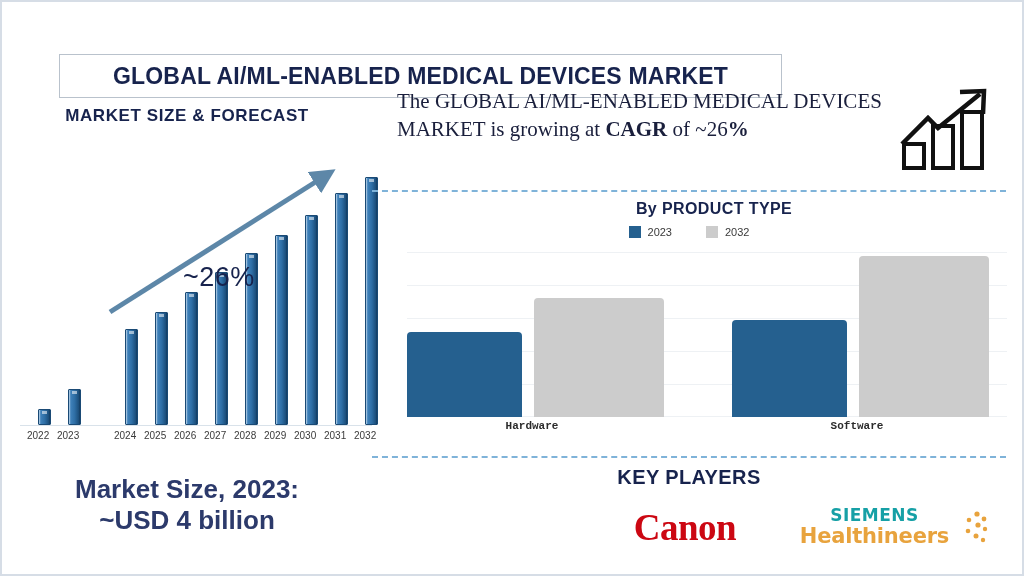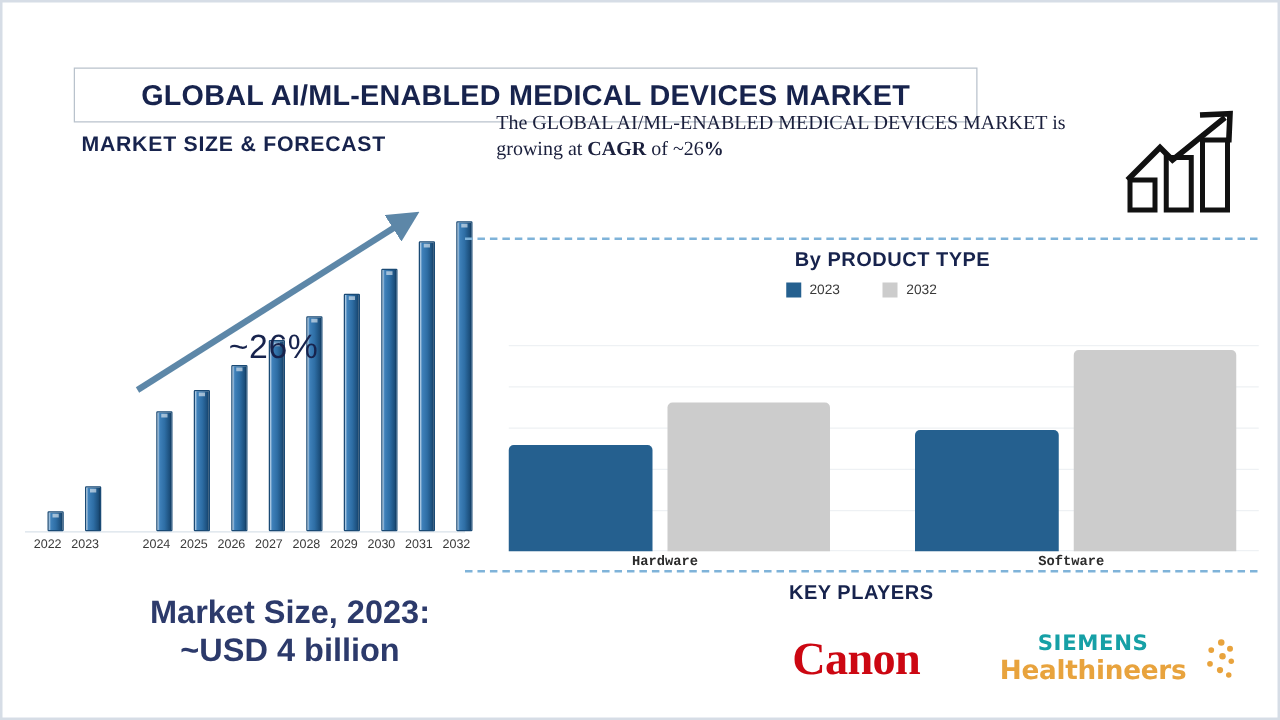--- a/index.html
+++ b/index.html
@@ -132,38 +132,37 @@
   .market-size {
     position: absolute;
     left: 0;
     top: 400px;
     width: 370px;
     text-align: center;
     font-size: 26px;
     font-weight: bold;
     color: #2c3a6b;
     line-height: 1.18;
-    padding-left: 45px;
   }
 
   
   .right-panel {
     position: absolute;
     left: 370px;
     top: 72px;
     width: 654px;
     height: 504px;
   }
   .headline {
     position: absolute;
     left: 25px;
     top: 14px;
     width: 500px;
     font-family: "Liberation Serif", serif;
-    font-size: 16px;
+    font-size: 21px;
     line-height: 1.32;
     color: #1a1f3c;
   }
   .headline b { font-weight: bold; }
 
   .growth-icon {
     position: absolute;
     left: 522px;
     top: 12px;
     width: 110px;
@@ -215,21 +214,20 @@
     color: #3a3a3a;
     font-family: "Liberation Sans", sans-serif;
   }
 
   .pt-chart {
     position: absolute;
     left: 35px;
     top: 178px;
     width: 600px;
     height: 165px;
-    margin-top: 24px;
   }
   .gridline {
     position: absolute;
     left: 0;
     width: 600px;
     height: 1px;
     background: #eef1f4;
   }
   .pt-bar {
     position: absolute;
@@ -246,21 +244,21 @@
     text-align: center;
   }
 
   .key-players-heading {
     position: absolute;
     left: 0;
     top: 392px;
     width: 634px;
     text-align: center;
     font-weight: bold;
-    font-size: 16px;
+    font-size: 20px;
     letter-spacing: 0.4px;
     color: #17234d;
   }
 
   .logos {
     position: absolute;
     left: 0;
     top: 418px;
     width: 634px;
     height: 70px;

